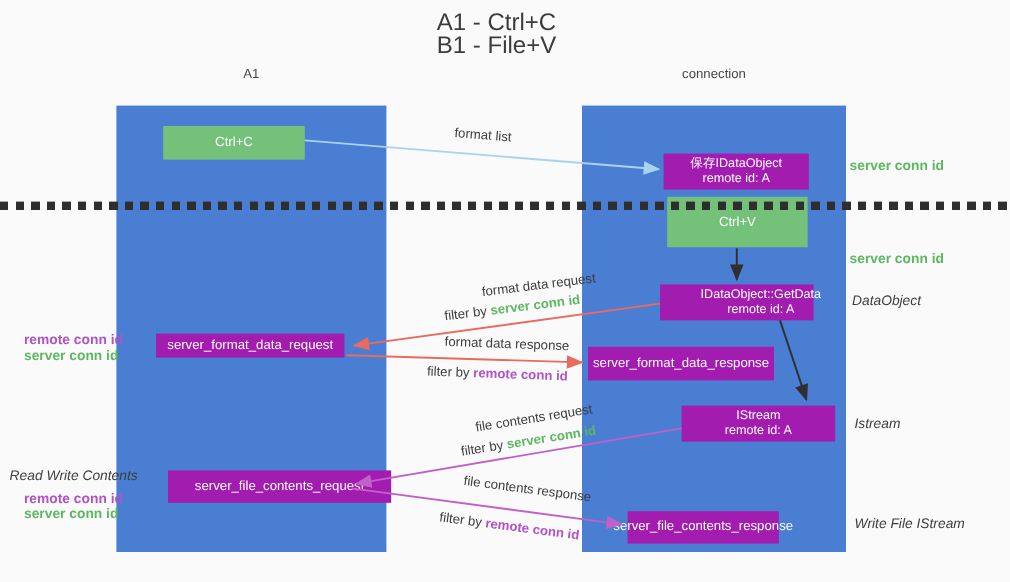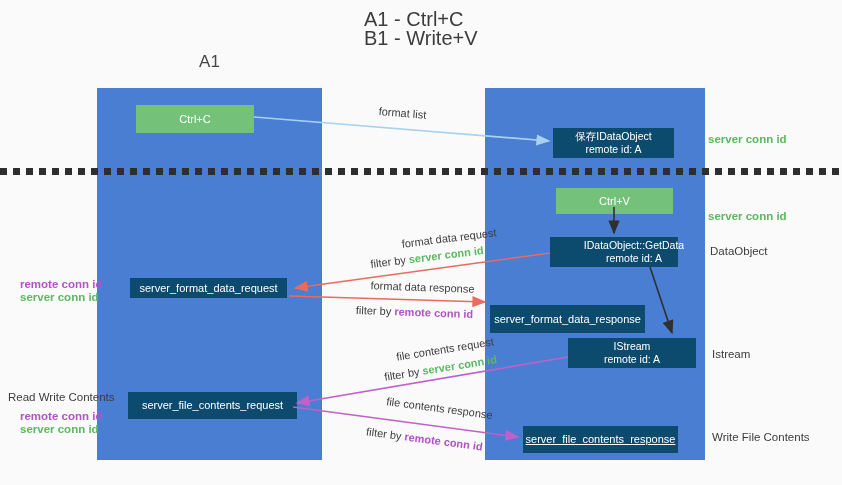--- a/index.html
+++ b/index.html
@@ -2,90 +2,91 @@
 <html><head>
 <meta charset="utf-8">
 <style>
   * { margin:0; padding:0; box-sizing:border-box; }
   html,body { background:#fafafa; }
   body { font-family:"Liberation Sans", sans-serif; }
   .canvas { position:relative; width:842px; height:485px; background:#fafafa; overflow:hidden; }
 
   .title { position:absolute; left:364px; top:10px; font-size:20px; line-height:19px; color:#3c3c3c; }
 
-  .col-label { position:absolute; top:55px; font-size:17px; line-height:14px; color:#474747; text-align:center; }
+  .col-label { position:absolute; top:55px; font-size:11px; line-height:14px; color:#474747; text-align:center; }
   #col-a { left:97px; width:225px; }
   #col-b { left:485px; width:220px; }
 
   .panel { position:absolute; top:88px; height:372px; background:#4a7ed3; }
   #panel-a { left:97px; width:225px; }
   #panel-b { left:485px; width:220px; }
 
   .dotted { position:absolute; left:0; top:168px; width:842px; height:7px;
             background:repeating-linear-gradient(to right,#2e2e2e 0 7px,transparent 7px 13px); z-index:4; }
 
   .box { position:absolute; display:flex; flex-direction:column; align-items:center; justify-content:center;
          color:#ffffff; font-size:11px; line-height:13px; text-align:center; z-index:3; white-space:nowrap; }
   .box.green { background:#74c279; }
-  .box.orange { background:#0c4a6e; }
+  .box.orange { background:#a21caf; }
   .box .sm { font-size:10.5px; }
 
   #box-ctrlc   { left:136px; top:105px; width:118px; height:28px; }
   #box-save    { left:553px; top:128px; width:121px; height:30px; }
-  #box-ctrlv   { left:556px; top:188px; width:117px; height:26px; }
+  #box-ctrlv   { left:556px; top:164px; width:117px; height:42px; }
   #box-getdata { left:550px; top:237px; width:128px; height:30px;padding-left:40px; }
   #box-istream { left:568px; top:338px; width:128px; height:30px; }
   #box-freq    { left:130px; top:278px; width:157px; height:20px; }
-  #box-fresp   { left:490px; top:289px; width:155px; height:28px;margin-top:16px; }
-  #box-creq    { left:128px; top:392px; width:169px; height:27px; }
-  #box-cresp   { left:523px; top:426px; width:155px; height:27px;text-decoration:underline; }
+  #box-fresp   { left:490px; top:289px; width:155px; height:28px; }
+  #box-creq    { left:140px; top:392px; width:186px; height:27px; }
+  #box-cresp   { left:523px; top:426px; width:126px; height:27px; }
 
   .arrows { position:absolute; left:0; top:0; z-index:5; pointer-events:none; }
 
   .elabel { position:absolute; font-size:11px; color:#3d3d3d; white-space:nowrap; text-align:center; z-index:6; }
   .kw-green  { color:#5cb860; font-weight:bold; }
   .kw-purple { color:#b054c4; font-weight:bold; }
 
   #lbl-flist        { left:350px; top:107px; width:105px; transform:rotate(4.5deg); }
   #lbl-fdr          { left:368px; top:232px; width:162px; transform:rotate(-7deg); }
   #lbl-fdr-filter   { left:352px; top:251px; width:150px; transform:rotate(-7deg); }
   #lbl-fdresp       { left:355px; top:281px; width:135px; transform:rotate(2deg); }
   #lbl-fdresp-filter{ left:342px; top:306px; width:145px; transform:rotate(2deg); }
   #lbl-fcr          { left:365px; top:343px; width:160px; transform:rotate(-9deg); }
   #lbl-fcr-filter   { left:358px; top:362px; width:165px; transform:rotate(-9deg); }
   #lbl-fcresp       { left:362px; top:402px; width:155px; transform:rotate(7.5deg); }
   #lbl-fcresp-filter{ left:352px; top:433px; width:145px; transform:rotate(7.5deg); }
 
   .ann { position:absolute; font-size:11.5px; white-space:nowrap; z-index:6; }
-  .ann.dark { color:#3d3d3d; }
+  .ann.dark { color:#3d3d3d;font-style:italic; }
   #ann-sc1 { left:708px; top:133px; }
   #ann-sc2 { left:708px; top:210px; }
   #ann-do  { left:710px; top:245px; }
   #ann-is  { left:712px; top:348px; }
   #ann-wfc { left:712px; top:431px; }
   #ann-rc1 { left:20px;  top:278px; }
   #ann-sc3 { left:20px;  top:291px; }
   #ann-rfc { left:8px;   top:391px; }
   #ann-rc2 { left:20px;  top:410px; }
   #ann-sc4 { left:20px;  top:423px; }
 </style>
 </head>
 <body>
 
 <div class="canvas">
 
   <div class="title">
     <div>A1 - Ctrl+C</div>
-    <div>B1 - Write+V</div>
+    <div>B1 - File+V</div>
   </div>
 
   <div class="col-label" id="col-a">
     <div>A1</div>
   </div>
   <div class="col-label" id="col-b">
+    <div>connection</div>
   </div>
 
   <div class="panel" id="panel-a"></div>
   <div class="panel" id="panel-b"></div>
 
   <div class="dotted"></div>
 
   <svg class="arrows" width="842" height="485">
     <defs>
       <marker id="m-blue" viewBox="0 0 10 8" refX="9" refY="4" markerWidth="9" markerHeight="7" orient="auto">
@@ -172,21 +173,21 @@
   <div class="elabel" id="lbl-fcresp">file contents response</div>
   <div class="elabel" id="lbl-fcresp-filter">
     <span>filter by</span>
     <span class="kw-purple">remote conn id</span>
   </div>
 
   <div class="ann kw-green" id="ann-sc1">server conn id</div>
   <div class="ann kw-green" id="ann-sc2">server conn id</div>
   <div class="ann dark" id="ann-do">DataObject</div>
   <div class="ann dark" id="ann-is">Istream</div>
-  <div class="ann dark" id="ann-wfc">Write File Contents</div>
+  <div class="ann dark" id="ann-wfc">Write File IStream</div>
 
   <div class="ann kw-purple" id="ann-rc1">remote conn id</div>
   <div class="ann kw-green" id="ann-sc3">server conn id</div>
   <div class="ann dark" id="ann-rfc">Read Write Contents</div>
   <div class="ann kw-purple" id="ann-rc2">remote conn id</div>
   <div class="ann kw-green" id="ann-sc4">server conn id</div>
 
 </div>
 
 </body></html>

